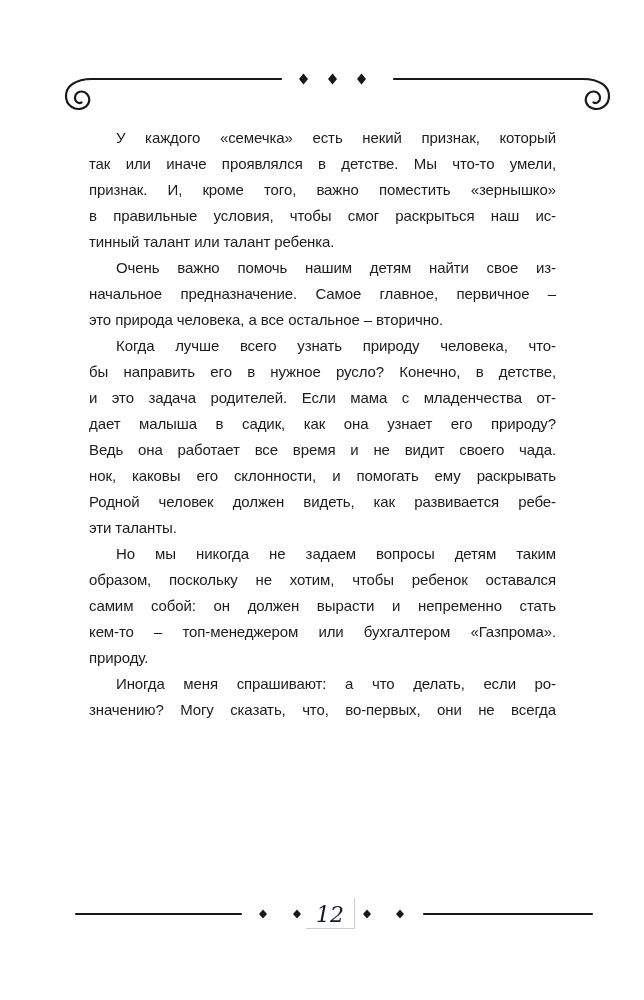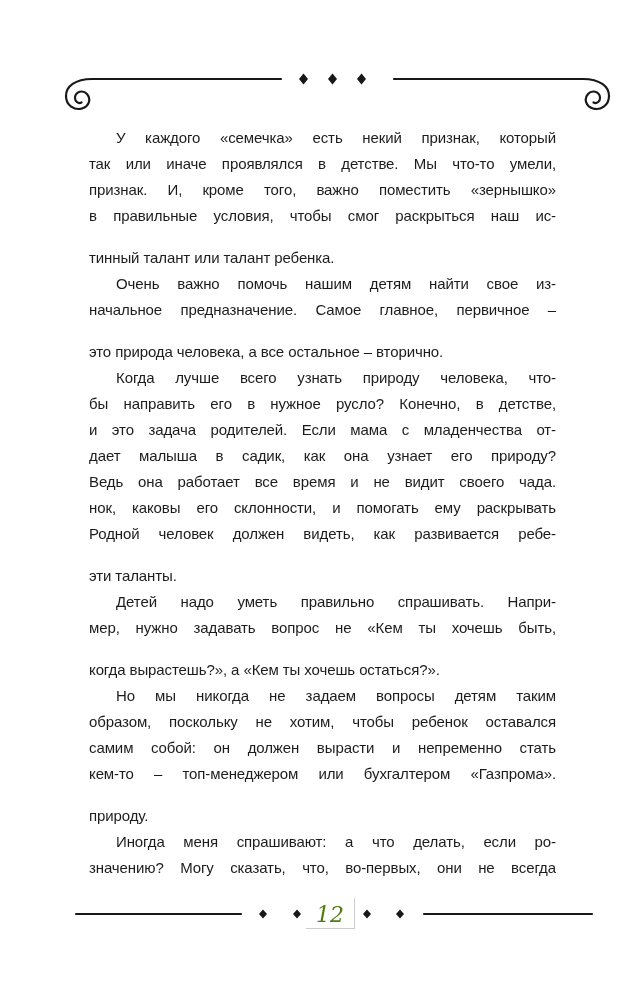--- a/index.html
+++ b/index.html
@@ -35,37 +35,37 @@
     height: 26px; line-height: 26px;
     font-size: 15px;
     letter-spacing: -0.1px;
     text-align: justify;
     text-align-last: justify;
     white-space: normal;
     overflow: hidden;
     color: #1c1c1c;
   }
   .line.first { text-indent: 27px; }
-  .line.endline { text-align: right; text-align-last: left; margin-top: 16px; }
+  .line.endline { text-align: right; text-align-last: left; }
 
   .pagenum-box {
     position: absolute;
     left: 306px; top: 898px;
     width: 48px; height: 30px;
     border-bottom: 1.5px solid #cccccc;
     border-right: 1.5px solid #cccccc;
     display: flex; align-items: flex-end; justify-content: center;
   }
   .pagenum {
     font-family: "DejaVu Serif", serif;
     font-style: italic;
     font-size: 22px;
     line-height: 1;
     padding-bottom: 2px;
-    color: #4d7c0f;
+    color: #0f172a;
     margin-top: 20px;
   }
 </style>
 </head>
 <body>
 
 <div class="page">
 
   <svg class="ornament header" width="644" height="56" viewBox="0 0 644 56">
     <path id="flourish" d="M 281 21 L 92 21 C 75 21 66 28.5 66 38 C 66 47.5 74.5 52.5 82 50.5 C 89 48.5 91.5 41 87 36 C 83 31.5 75.5 33.5 75 39.5 C 74.7 43.8 78.5 46 81.5 44.5"></path>
@@ -94,25 +94,20 @@
         <div class="line first">Когда лучше всего узнать природу человека, что-</div>
         <div class="line">бы направить его в нужное русло? Конечно, в детстве,</div>
         <div class="line">и это задача родителей. Если мама с младенчества от-</div>
         <div class="line">дает малыша в садик, как она узнает его природу?</div>
         <div class="line">Ведь она работает все время и не видит своего чада.</div>
         <div class="line">нок, каковы его склонности, и помогать ему раскрывать</div>
         <div class="line">Родной человек должен видеть, как развивается ребе-</div>
         <div class="line endline">эти таланты.</div>
       </div>
       <div class="para">
-        <div class="line first">Детей надо уметь правильно спрашивать. Напри-</div>
-        <div class="line">мер, нужно задавать вопрос не «Кем ты хочешь быть,</div>
-        <div class="line endline">когда вырастешь?», а «Кем ты хочешь остаться?».</div>
-      </div>
-      <div class="para">
         <div class="line first">Но мы никогда не задаем вопросы детям таким</div>
         <div class="line">образом, поскольку не хотим, чтобы ребенок оставался</div>
         <div class="line">самим собой: он должен вырасти и непременно стать</div>
         <div class="line">кем-то – топ-менеджером или бухгалтером «Газпрома».</div>
         <div class="line endline">природу.</div>
       </div>
       <div class="para">
         <div class="line first">Иногда меня спрашивают: а что делать, если ро-</div>
         <div class="line">значению? Могу сказать, что, во-первых, они не всегда</div>
       </div>

